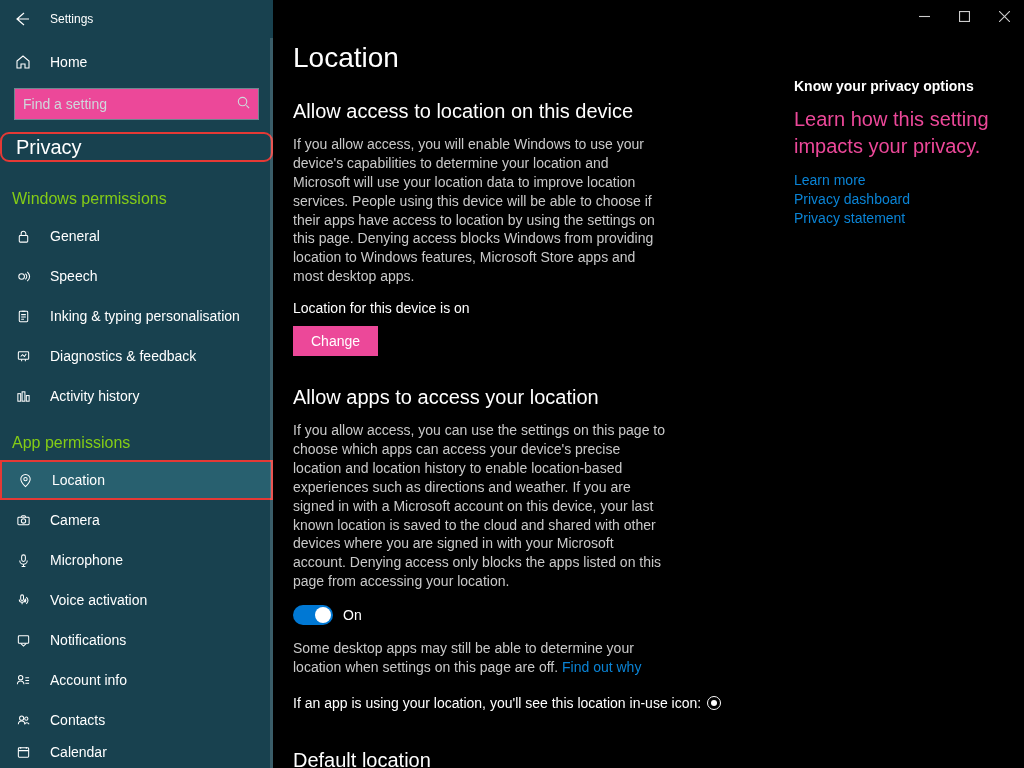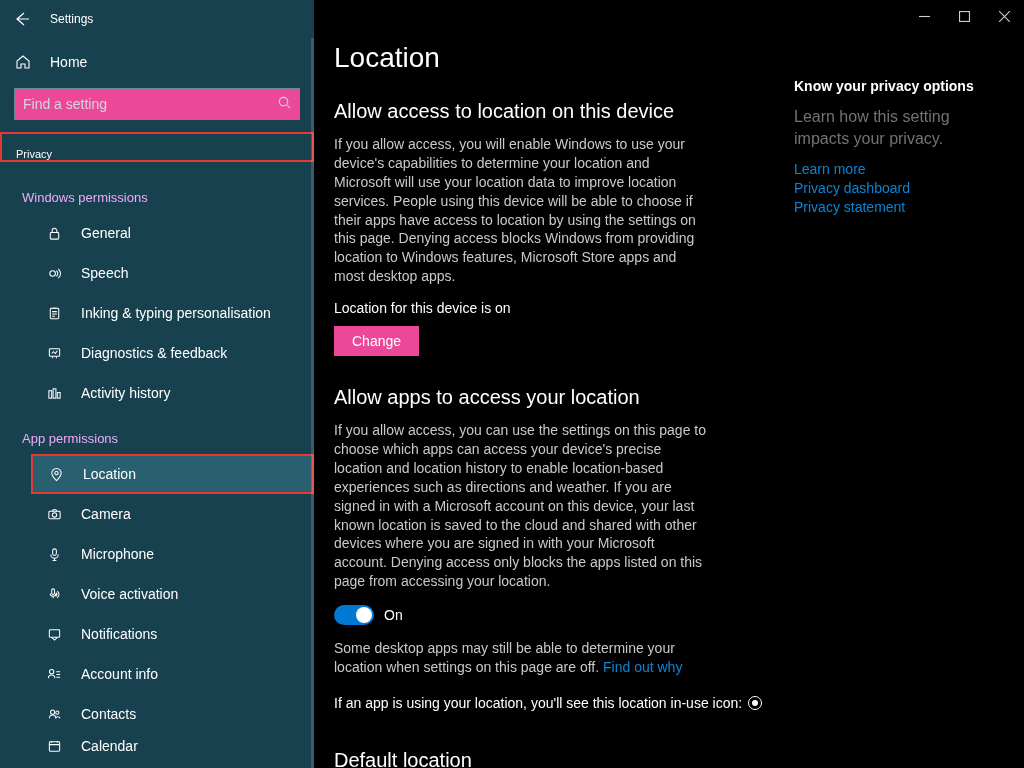--- a/index.html
+++ b/index.html
@@ -1,34 +1,34 @@
 <!DOCTYPE html>
 <html><head>
 <meta charset="utf-8">
 <style>
   * { box-sizing: border-box; margin: 0; padding: 0; font-family: "Segoe UI", Arial, sans-serif; }
   html, body { width: 1024px; height: 768px; overflow: hidden; background: #000; color: #fff; }
   .app { display: flex; width: 100%; height: 100%; }
   
-  .sidebar { width: 314px; height: 100%; background: #18414f; display: flex; flex-direction: column; position: relative; }
+  .sidebar { width: 273px; height: 100%; background: #18414f; display: flex; flex-direction: column; position: relative; }
   .sidebar-header { display: flex; align-items: center; height: 38px; padding-left: 12px; gap: 18px; }
   .back-btn { width: 20px; height: 20px; display: flex; align-items: center; justify-content: center; color: #fff; cursor: pointer; }
   .settings-title { font-size: 12px; color: #fff; font-weight: 400; }
   .home-btn { display: flex; align-items: center; padding: 10px 14px; gap: 18px; color: #fff; cursor: pointer; margin-top: 6px; }
   .home-btn .icon-slot { width: 18px; display: flex; justify-content: center; }
   .home-btn span.label { font-size: 14px; }
   .search-wrap { padding: 8px 14px 10px 14px; }
   .search-box { position: relative; }
   .search-input { width: 100%; height: 32px; background: #ec4899; border: 1px solid #6c8890; color: #fff; padding: 0 30px 0 8px; font-size: 14px; outline: none; }
   .search-input::placeholder { color: #cfd8dc; }
   .search-icon-slot { position: absolute; right: 8px; top: 7px; color: #cfd8dc; }
-  .privacy-btn { height: 30px; display: flex; align-items: flex-end; padding-left: 14px; color: #fff; font-size: 11px; cursor: pointer; margin: 2px 0 10px 0; }
+  .privacy-btn { height: 30px; display: flex; align-items: center; padding-left: 14px; color: #fff; font-size: 20px; cursor: pointer; margin: 2px 0 10px 0; border-radius: 9px; }
   .hl-red { border: 2px solid #e53935; }
-  .section-title { font-size: 13px; color: #f0abfc; padding: 18px 0 8px 22px; font-weight: 400; }
-  .nav-list { display: flex; flex-direction: column; padding-left: 31px; }
+  .section-title { font-size: 16px; color: #84cc16; padding: 18px 0 8px 12px; font-weight: 400; }
+  .nav-list { display: flex; flex-direction: column; }
   .nav-item { display: flex; align-items: center; height: 40px; padding-left: 14px; gap: 18px; color: #fff; font-size: 14px; cursor: pointer; position: relative; }
   .nav-item .icon-slot { width: 18px; display: flex; justify-content: center; align-items: center; }
   .nav-item.active { background: #28606f; }
   .last-cut { height: 24px; overflow: hidden; }
   .scrollbar-ghost { position: absolute; right: 0; top: 38px; width: 3px; bottom: 0; background: rgba(255,255,255,0.15); }
   
   .main { flex: 1; background: #000; position: relative; display: flex; }
   .titlebar { position: absolute; top: 0; right: 0; height: 32px; display: flex; }
   .titlebtn { width: 40px; height: 32px; display: flex; align-items: center; justify-content: center; color: #ccc; cursor: pointer; }
   .content { width: 480px; padding: 42px 0 0 20px; }
@@ -42,21 +42,21 @@
   .toggle { width: 40px; height: 20px; border-radius: 10px; background: #0078d4; position: relative; cursor: pointer; }
   .toggle-knob { position: absolute; right: 2px; top: 2px; width: 16px; height: 16px; border-radius: 50%; background: #fff; }
   .toggle-label { font-size: 14px; }
   .link { color: #0a84d6; text-decoration: none; cursor: pointer; }
   .inuse { display: flex; align-items: center; gap: 6px; font-size: 14px; margin: 18px 0 8px 0; }
   .inuse-icon { width: 14px; height: 14px; border: 1.5px solid #fff; border-radius: 50%; display: flex; align-items: center; justify-content: center; }
   .inuse-dot { width: 6px; height: 6px; background: #fff; border-radius: 50%; }
   
   .right-panel { width: 230px; padding: 78px 20px 0 0; margin-left: auto; }
   .right-panel h3 { font-size: 14px; font-weight: 600; margin-bottom: 12px; }
-  .right-panel p { font-size: 16px; color: #737373; line-height: 1.35; margin-bottom: 12px; }
+  .right-panel p { font-size: 20px; color: #ec4899; line-height: 1.35; margin-bottom: 12px; }
   .right-panel .link-block { display: block; font-size: 14px; color: #0a84d6; margin-bottom: 3px; cursor: pointer; }
   .help-row { display: flex; align-items: center; gap: 18px; margin-top: 42px; }
   .help-icon { color: #fff; }
   .icon-slot svg, .search-icon-slot svg, .back-btn svg, .titlebtn svg, .help-icon svg { display: block; }
 </style>
 </head>
 <body>
 
 <div class="app">
 

